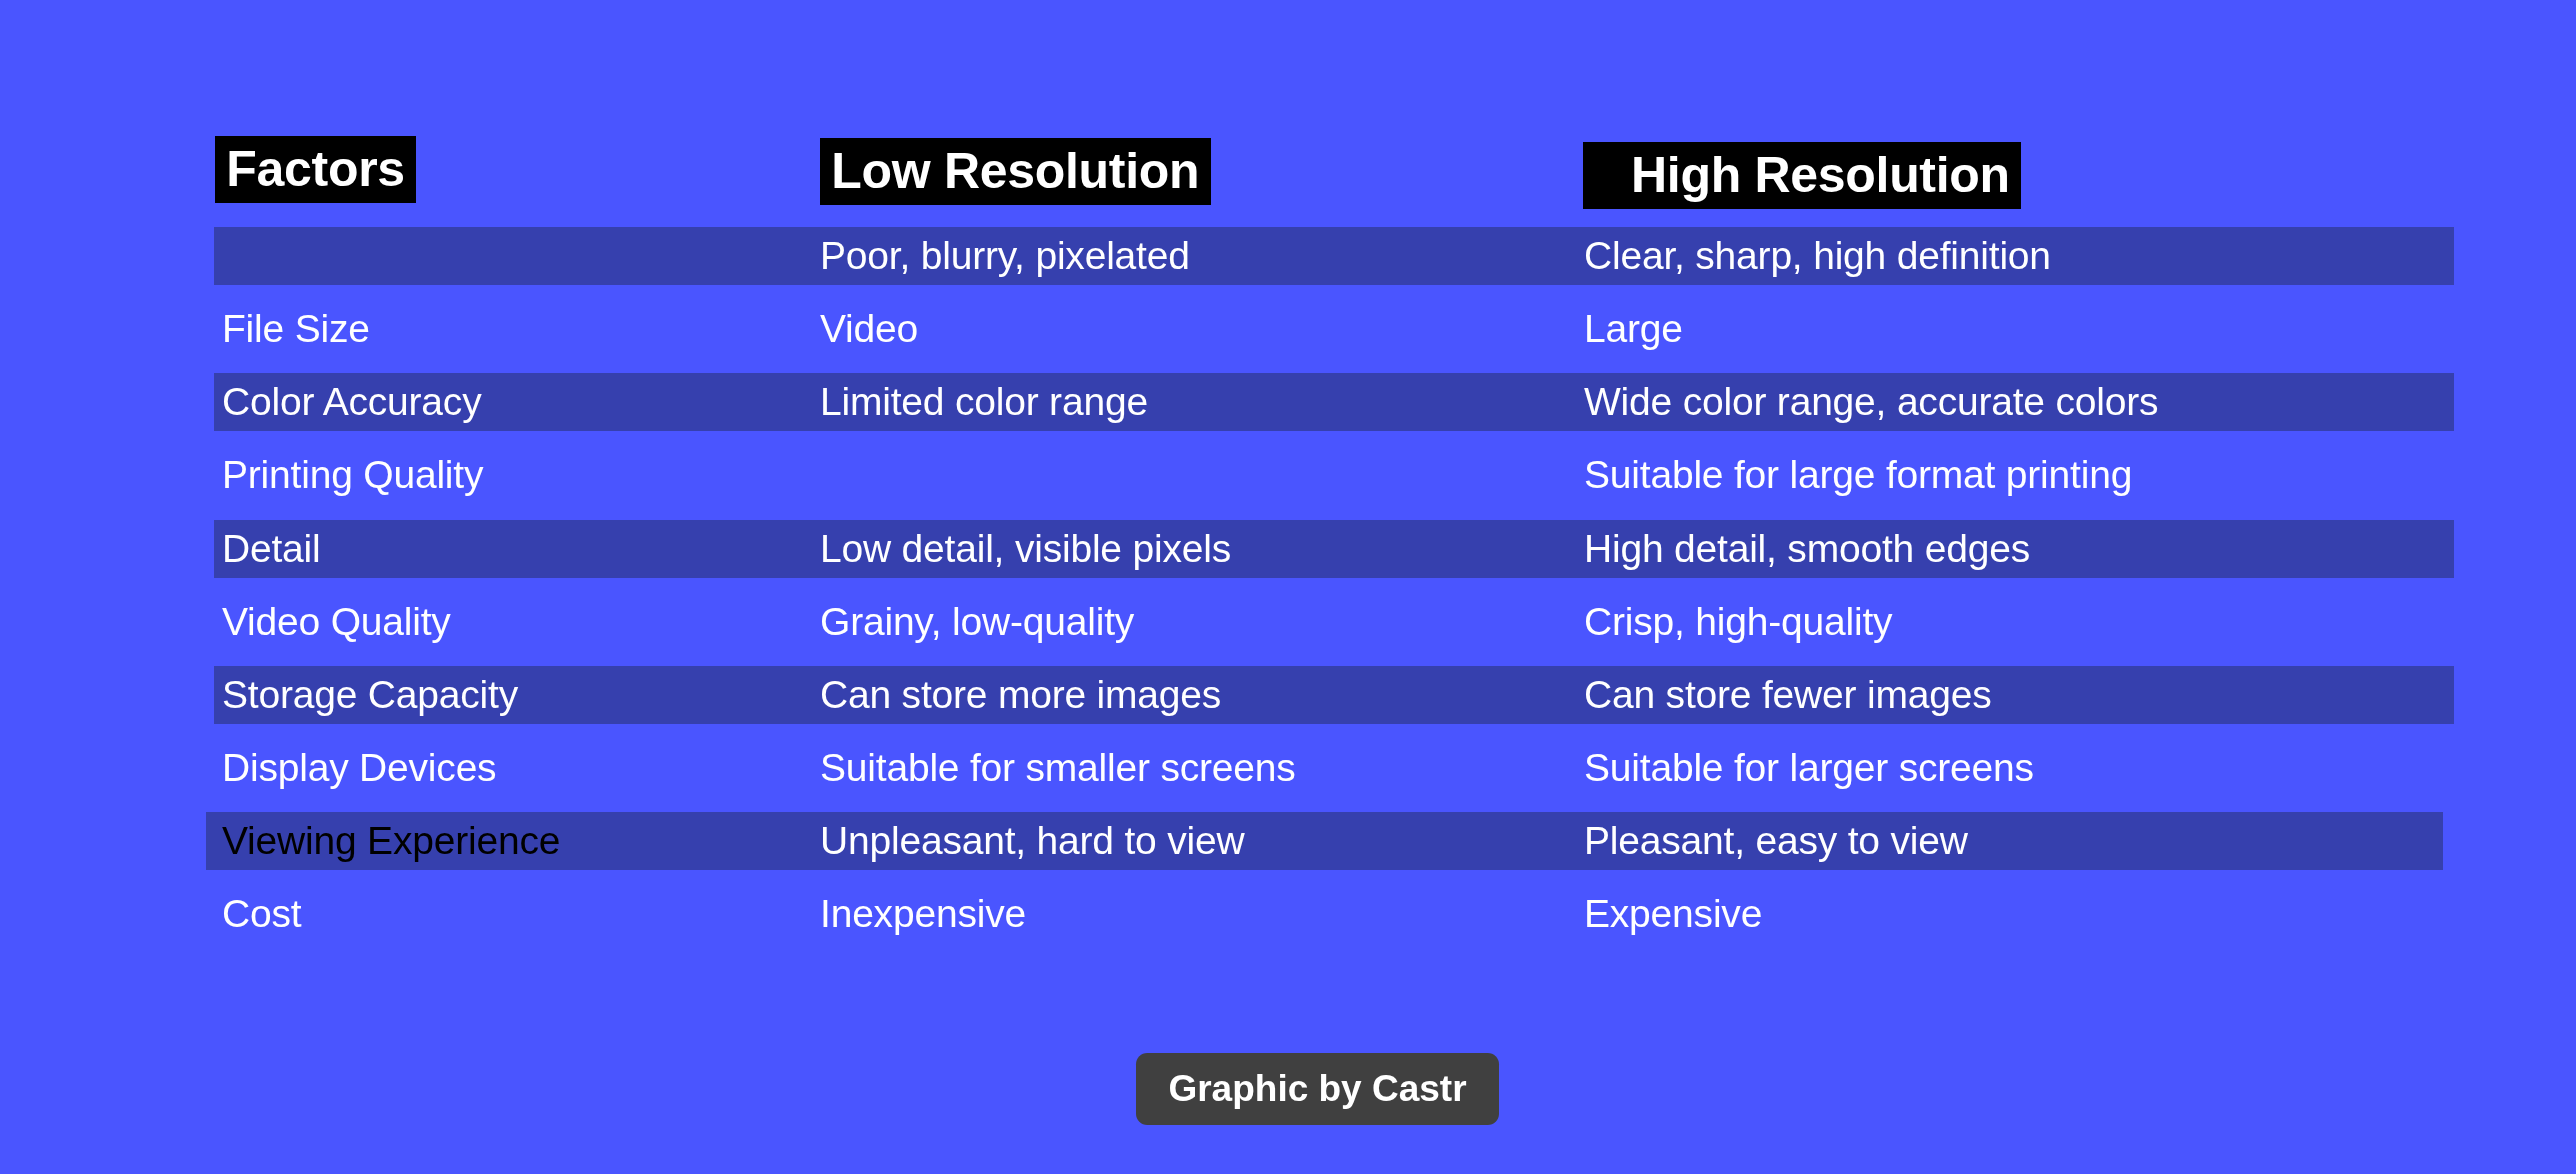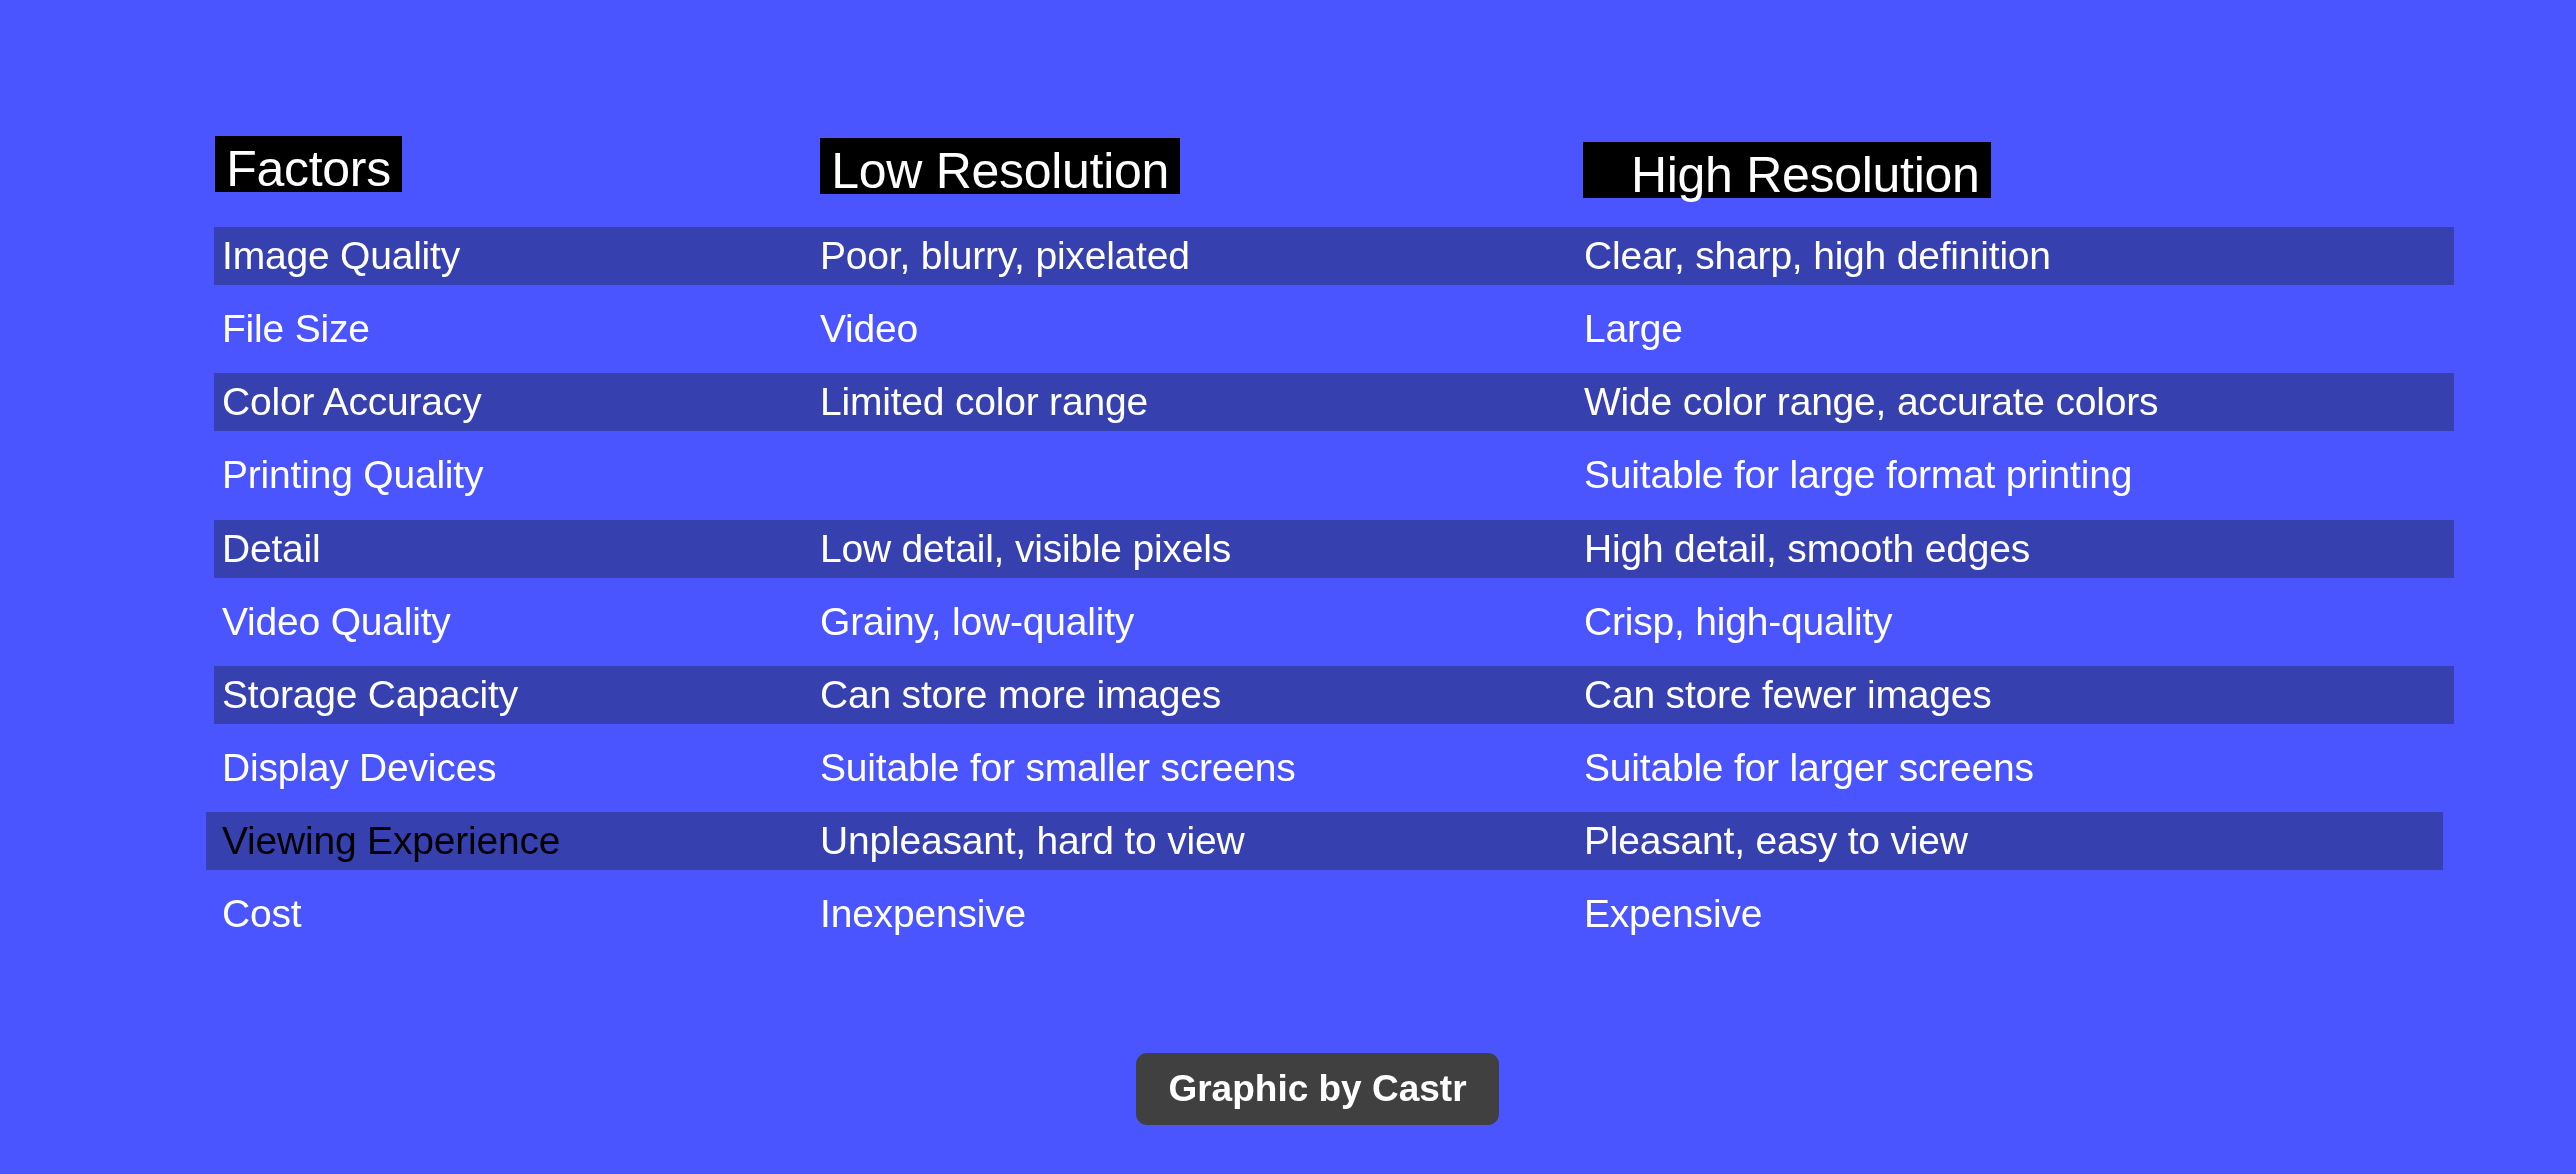--- a/index.html
+++ b/index.html
@@ -21,24 +21,24 @@
     position: absolute;
     left: 0;
     top: 133px;
     width: 2635px;
     height: 72px;
   }
   .hdr {
     position: absolute;
     background: #000000;
     color: #ffffff;
-    font-weight: 400;
+    font-weight: 700;
     font-size: 50px;
     line-height: 67px;
-    height: 56px;
+    height: 67px;
     letter-spacing: -0.3px;
     white-space: nowrap;
     padding: 0 11.3px;
     box-sizing: border-box;
     font-stretch: condensed;
   }
   .hdr-factors { left: 215px; top: 3.1px; }
   .hdr-low     { left: 820px; top: 5.2px; }
   .hdr-high    { left: 1583px; top: 9px; padding-left: 48px; }
 
@@ -111,21 +111,20 @@
 
   <div class="header-row">
     <div class="hdr hdr-factors" style="background: rgb(0, 0, 0); color: rgb(255, 255, 255);">Factors</div>
     <div class="hdr hdr-low" style="background: rgb(0, 0, 0); color: rgb(255, 255, 255);">Low Resolution</div>
     <div class="hdr hdr-high" style="background: rgb(0, 0, 0); color: rgb(255, 255, 255);">High Resolution</div>
   </div>
 
   <div class="body">
       <div class="row alt" style="top: 0px;">
         <div class="stripe" style="left: 214px; width: 2240px; background: rgb(54, 64, 174);"></div>
-        <div class="cell c-factor" style="color: rgb(255, 255, 255);">Image Quality</div>
         <div class="cell c-low" style="color: rgb(255, 255, 255);">Poor, blurry, pixelated</div>
         <div class="cell c-high" style="color: rgb(255, 255, 255);">Clear, sharp, high definition</div>
       </div>
       <div class="row" style="top: 73px;">
         <div class="cell c-factor" style="color: rgb(255, 255, 255);">File Size</div>
         <div class="cell c-low" style="color: rgb(255, 255, 255);">Video</div>
         <div class="cell c-high" style="color: rgb(255, 255, 255);">Large</div>
       </div>
       <div class="row alt" style="top: 146px;">
         <div class="stripe" style="left: 214px; width: 2240px; background: rgb(54, 64, 174);"></div>

